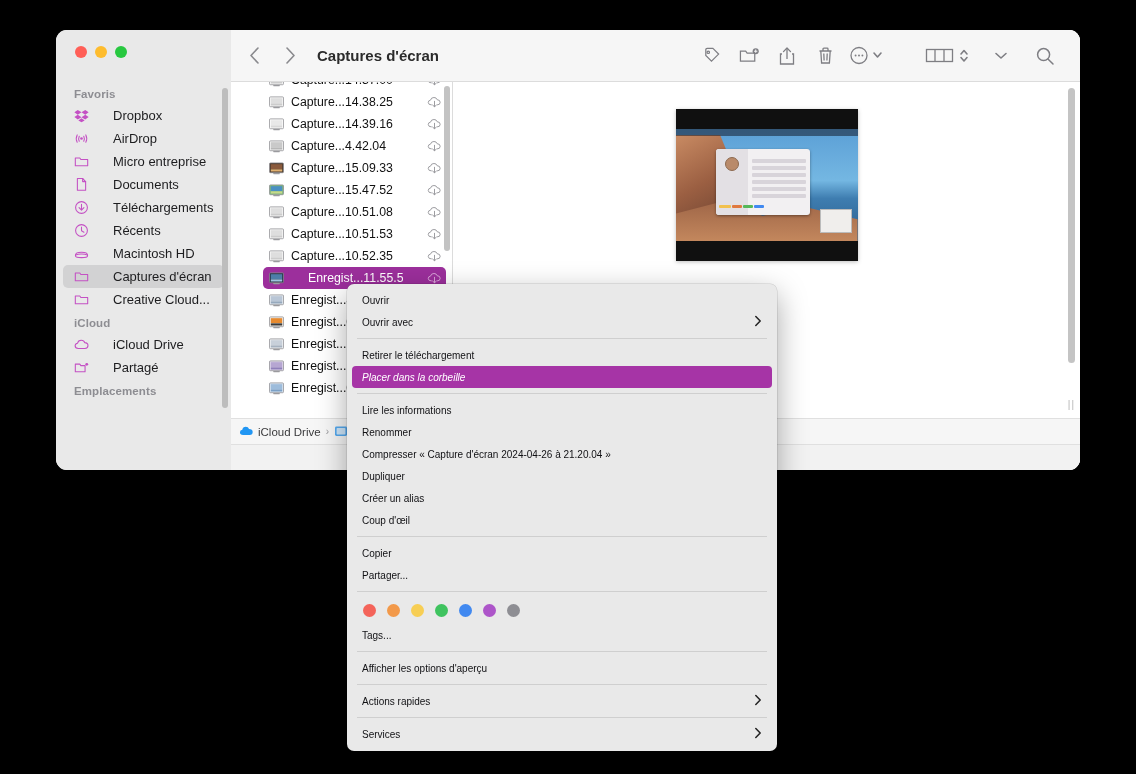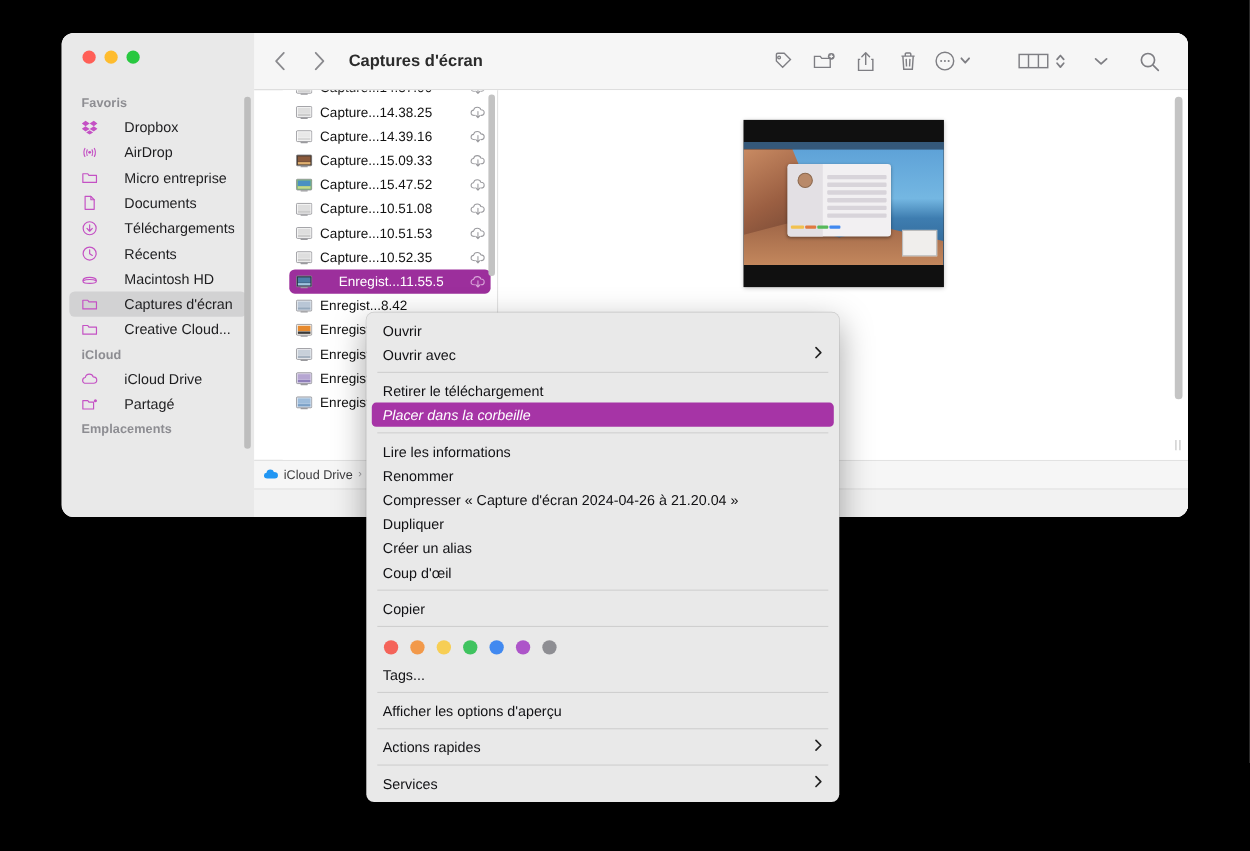--- a/index.html
+++ b/index.html
@@ -219,28 +219,28 @@
     height: 26px; flex: none;
     background: #f2f2f2;
     border-top: 1px solid #e0e0e0;
     display: flex; align-items: center; justify-content: center;
     font-size: 11.5px; color: #58585c;
   }
 
   
   #context-menu {
     position: absolute;
-    left: 333px; top: 284px;
+    left: 347px; top: 284px;
     width: 430px;
     background: #e9e9e9;
     border-radius: 7px;
     box-shadow: 0 10px 30px rgba(0,0,0,0.35), 0 0 0 0.5px rgba(0,0,0,0.16);
     padding: 5px 0 6px 0;
     z-index: 50;
-    font-size: 13px;
+    font-size: 10px;
     color: #111114;
   }
   .cm-item {
     height: 22px;
     display: flex; align-items: center;
     margin: 0 5px;
     padding: 0 10px;
     border-radius: 4px;
     white-space: nowrap;
     position: relative;
@@ -492,20 +492,35 @@
               </span>
             </div>
             <div class="file-row">
               <span class="f-ico"><svg width="15" height="13" viewBox="0 0 16 13">
     <rect x="0.5" y="0.5" width="15" height="10.5" rx="1.1" fill="#fbfbfb" stroke="#8c8c90" stroke-width="0.8"></rect>
     <rect x="1.9" y="1.9" width="12.2" height="5.2" fill="#e8e8e8"></rect>
     <rect x="1.9" y="7.4" width="12.2" height="2.3" fill="#d8d8d8"></rect>
     <rect x="4.5" y="11.2" width="7" height="1.3" rx="0.4" fill="#9a9a9e"></rect>
   </svg></span>
               <span class="file-name">Capture...14.39.16</span>
+              <span class="cloud-ico">
+                <svg width="15" height="13" viewBox="0 0 16 14" fill="none" stroke="currentColor" stroke-width="1.05" stroke-linecap="round" stroke-linejoin="round">
+  <path d="M4.5 9.6 Q1.3 9.6 1.3 7 Q1.3 4.7 3.7 4.45 Q4.3 1.6 7.4 1.6 Q10.2 1.6 10.85 4 Q14.1 4.1 14.1 6.8 Q14.1 9.6 11.2 9.6"></path>
+  <path d="M8 5.7 L8 11.6 M5.9 9.5 L8 11.8 L10.1 9.5"></path>
+</svg>
+              </span>
+            </div>
+            <div class="file-row">
+              <span class="f-ico"><svg width="15" height="13" viewBox="0 0 16 13">
+    <rect x="0.5" y="0.5" width="15" height="10.5" rx="1.1" fill="#f2f2f2" stroke="#8c8c90" stroke-width="0.8"></rect>
+    <rect x="1.9" y="1.9" width="12.2" height="5.2" fill="#c9c9c9"></rect>
+    <rect x="1.9" y="7.4" width="12.2" height="2.3" fill="#b7b7b7"></rect>
+    <rect x="4.5" y="11.2" width="7" height="1.3" rx="0.4" fill="#9a9a9e"></rect>
+  </svg></span>
+              <span class="file-name">Capture...4.42.04</span>
               <span class="cloud-ico">
                 <svg width="15" height="13" viewBox="0 0 16 14" fill="none" stroke="currentColor" stroke-width="1.05" stroke-linecap="round" stroke-linejoin="round">
   <path d="M4.5 9.6 Q1.3 9.6 1.3 7 Q1.3 4.7 3.7 4.45 Q4.3 1.6 7.4 1.6 Q10.2 1.6 10.85 4 Q14.1 4.1 14.1 6.8 Q14.1 9.6 11.2 9.6"></path>
   <path d="M8 5.7 L8 11.6 M5.9 9.5 L8 11.8 L10.1 9.5"></path>
 </svg>
               </span>
             </div>
             <div class="file-row">
               <span class="f-ico"><svg width="15" height="13" viewBox="0 0 16 13">
     <rect x="0.5" y="0.5" width="15" height="10.5" rx="1.1" fill="#4a3b30" stroke="#8c8c90" stroke-width="0.8"></rect>
@@ -734,20 +749,23 @@
     <div class="cm-item">
       <span>Créer un alias</span>
     </div>
     <div class="cm-item">
       <span>Coup d'œil</span>
     </div>
     <div class="cm-sep"></div>
     <div class="cm-item">
       <span>Copier</span>
     </div>
+    <div class="cm-item">
+      <span>Partager...</span>
+    </div>
     <div class="cm-sep"></div>
     <div class="cm-tags">
       <div class="tag-dot" style="background: rgb(244, 100, 90);"></div>
       <div class="tag-dot" style="background: rgb(242, 153, 74);"></div>
       <div class="tag-dot" style="background: rgb(247, 206, 84);"></div>
       <div class="tag-dot" style="background: rgb(63, 195, 95);"></div>
       <div class="tag-dot" style="background: rgb(65, 137, 240);"></div>
       <div class="tag-dot" style="background: rgb(173, 85, 201);"></div>
       <div class="tag-dot" style="background: rgb(142, 142, 147);"></div>
     </div>

